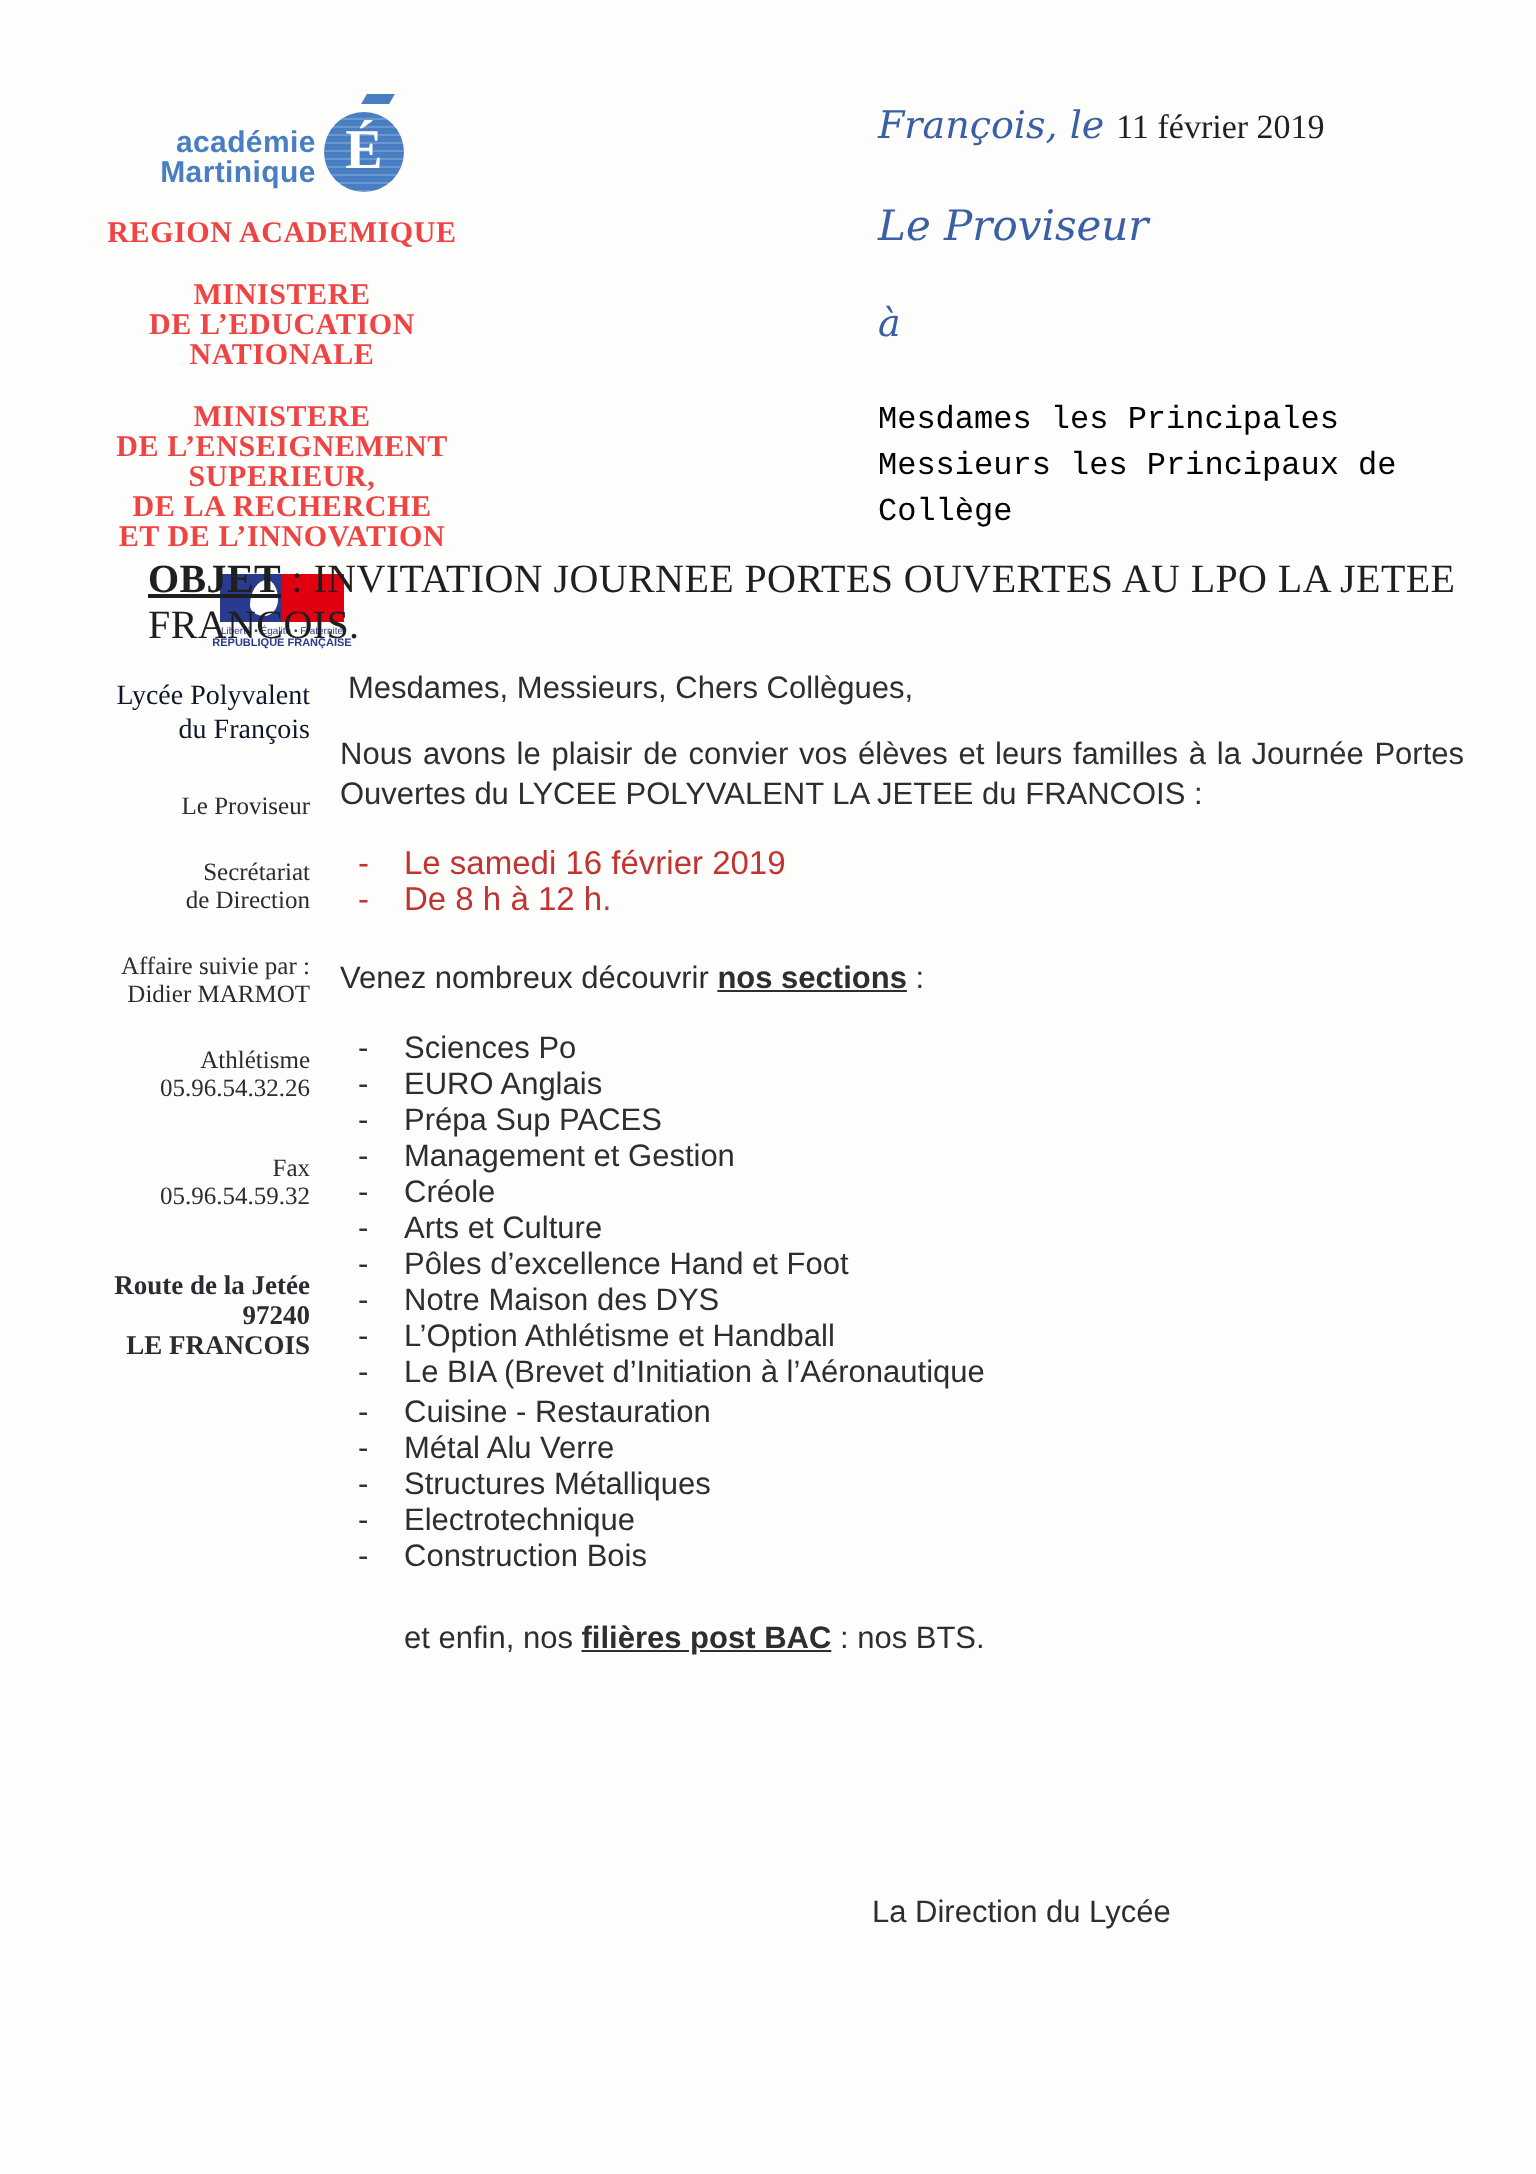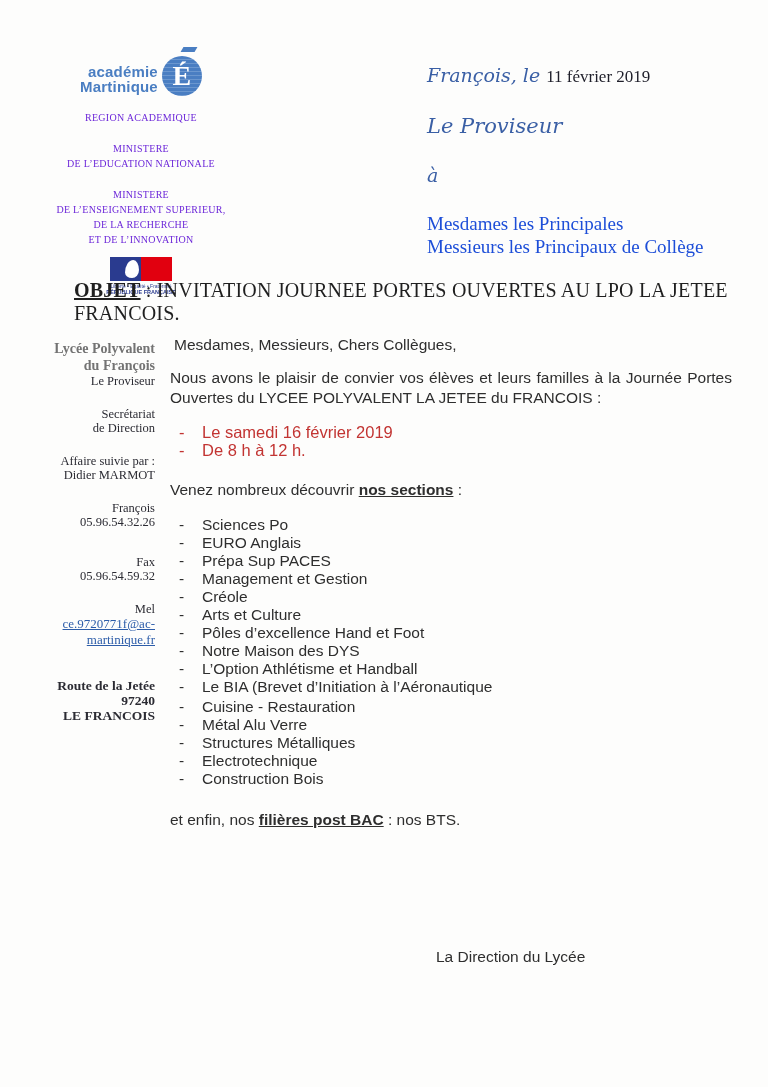--- a/index.html
+++ b/index.html
@@ -26,80 +26,80 @@
     background:#4a7ec2;transform:skewX(-30deg);
   }
   .logo-circle{
     width:40px;height:40px;border-radius:50%;
     background:repeating-linear-gradient(#4a7ec2 0 3px,#6b97cf 3px 4px);
     display:flex;align-items:center;justify-content:center;
     color:#ffffff;font-weight:bold;font-size:28px;
     font-family:"Liberation Serif",serif;
   }
   .gov{
-    font-family:"Liberation Serif",serif;font-weight:normal;color:#6d28d9;
-    font-size:10px;line-height:15px;letter-spacing:0.3px;
+    font-family:"Liberation Serif",serif;font-weight:bold;color:#ef4444;
+    font-size:15px;line-height:15px;letter-spacing:0.3px;
   }
   .gov-block{margin-bottom:16px;}
   .marianne{display:inline-block;margin-top:10px;}
   .marianne-flag{display:flex;width:62px;height:24px;margin:0 auto;}
   .marianne-blue{position:relative;width:31px;background:#2a3b8f;}
   .marianne-silhouette{
     position:absolute;right:2px;top:3px;width:14px;height:18px;
     background:#ffffff;border-radius:60% 40% 50% 50%/70% 55% 45% 30%;
   }
   .marianne-red{width:31px;background:#e1000f;}
   .marianne-motto{font-size:5px;color:#2a3b8f;line-height:6px;margin-top:2px;}
   .marianne-rep{font-size:5.5px;font-weight:bold;color:#2a3b8f;line-height:7px;}
   
-  .header-right{position:absolute;left:427px;top:52px;width:320px;margin-top:12px;}
+  .header-right{position:absolute;left:439px;top:52px;width:320px;}
   .script{
     font-family:"DejaVu Serif",serif;font-style:italic;
     color:#3a5fa5;
   }
   .dateline{font-size:19px;}
   .dateline .date{
     font-family:"Liberation Serif",serif;font-style:normal;color:#1f1f2a;
     font-size:17px;margin-left:6px;
   }
   .proviseur{font-size:21px;margin-top:27px;}
   .a-script{font-size:19px;margin-top:26px;}
   .recipients{
-    font-family:Liberation Serif, serif;color:#1d4ed8;
-    font-size:19px;line-height:23px;margin-top:26px;
+    font-family:Liberation Mono, monospace;color:#000000;
+    font-size:16px;line-height:23px;margin-top:26px;
   }
   
   .objet{
     position:absolute;left:74px;top:279px;width:690px;
     font-family:"Liberation Serif",serif;color:#1f1f1f;
     font-size:20px;letter-spacing:0.2px;
   }
   .objet .label{font-weight:bold;text-decoration:underline;}
   
   .sidebar{
     position:absolute;left:42px;top:340px;width:113px;text-align:right;
     font-family:"Liberation Serif",serif;font-size:12.5px;line-height:14px;color:#2b2b33;
   }
-  .sidebar-title{color:#737373;font-size:14px;line-height:17px;font-weight:bold;}
+  .sidebar-title{color:#0f172a;font-size:14px;line-height:17px;font-weight:normal;margin-bottom:22px;}
   .sb-group{margin-bottom:19px;}
   .sb-mail-link{color:#2d5da9;text-decoration:underline;font-size:13px;line-height:16px;display:block;}
   .sb-address{font-weight:bold;font-size:13.5px;line-height:15px;margin-top:30px;}
   
   .main{position:absolute;left:170px;top:331px;width:562px;font-size:15.5px;line-height:20px;}
   .salutation{margin:4px;}
   .para{margin:13px 0 0 0;text-align:justify;}
   .list{margin-top:15px;}
   .li{display:flex;line-height:18px;margin-top:0;}
   .li .dash{width:23px;padding-left:9px;flex:none;}
   .red{color:#c23432;font-size:16.5px;line-height:21px;}
   .venez{margin-top:21px;}
   .bu{font-weight:bold;text-decoration:underline;}
   .sections-list .li{line-height:18px;}
   .prod-head{margin-top:15px;}
-  .etenfin{margin-top:22px;}
+  .etenfin{margin-top:22px;margin-left:32px;}
   .final{margin-top:17px;text-align:justify;}
   .signature{position:absolute;left:436px;top:948px;font-size:15.5px;}
 </style>
 </head>
 <body>
 
 <div class="page">
 
   <div class="header-left">
     <div class="logo-row">
@@ -163,30 +163,26 @@
     </div>
     <div class="sb-group">
       <div>Secrétariat</div>
       <div>de Direction</div>
     </div>
     <div class="sb-group">
       <div>Affaire suivie par :</div>
       <div>Didier MARMOT</div>
     </div>
     <div class="sb-group">
-      <div>François</div>
+      <div>Athlétisme</div>
       <div>05.96.54.32.26</div>
     </div>
     <div class="sb-group" style="margin-top:26px;">
       <div>Fax</div>
       <div>05.96.54.59.32</div>
-    </div>
-    <div>
-      <div>Mel</div>
-      <a href="#" class="sb-mail-link"><span>ce.9720771f@ac-</span><br><span>martinique.fr</span></a>
     </div>
     <div class="sb-address">
       <div>Route de la Jetée</div>
       <div>97240</div>
       <div>LE FRANCOIS</div>
     </div>
   </div>
 
   <div class="main">
     <p class="salutation">Mesdames, Messieurs, Chers Collègues,</p>

